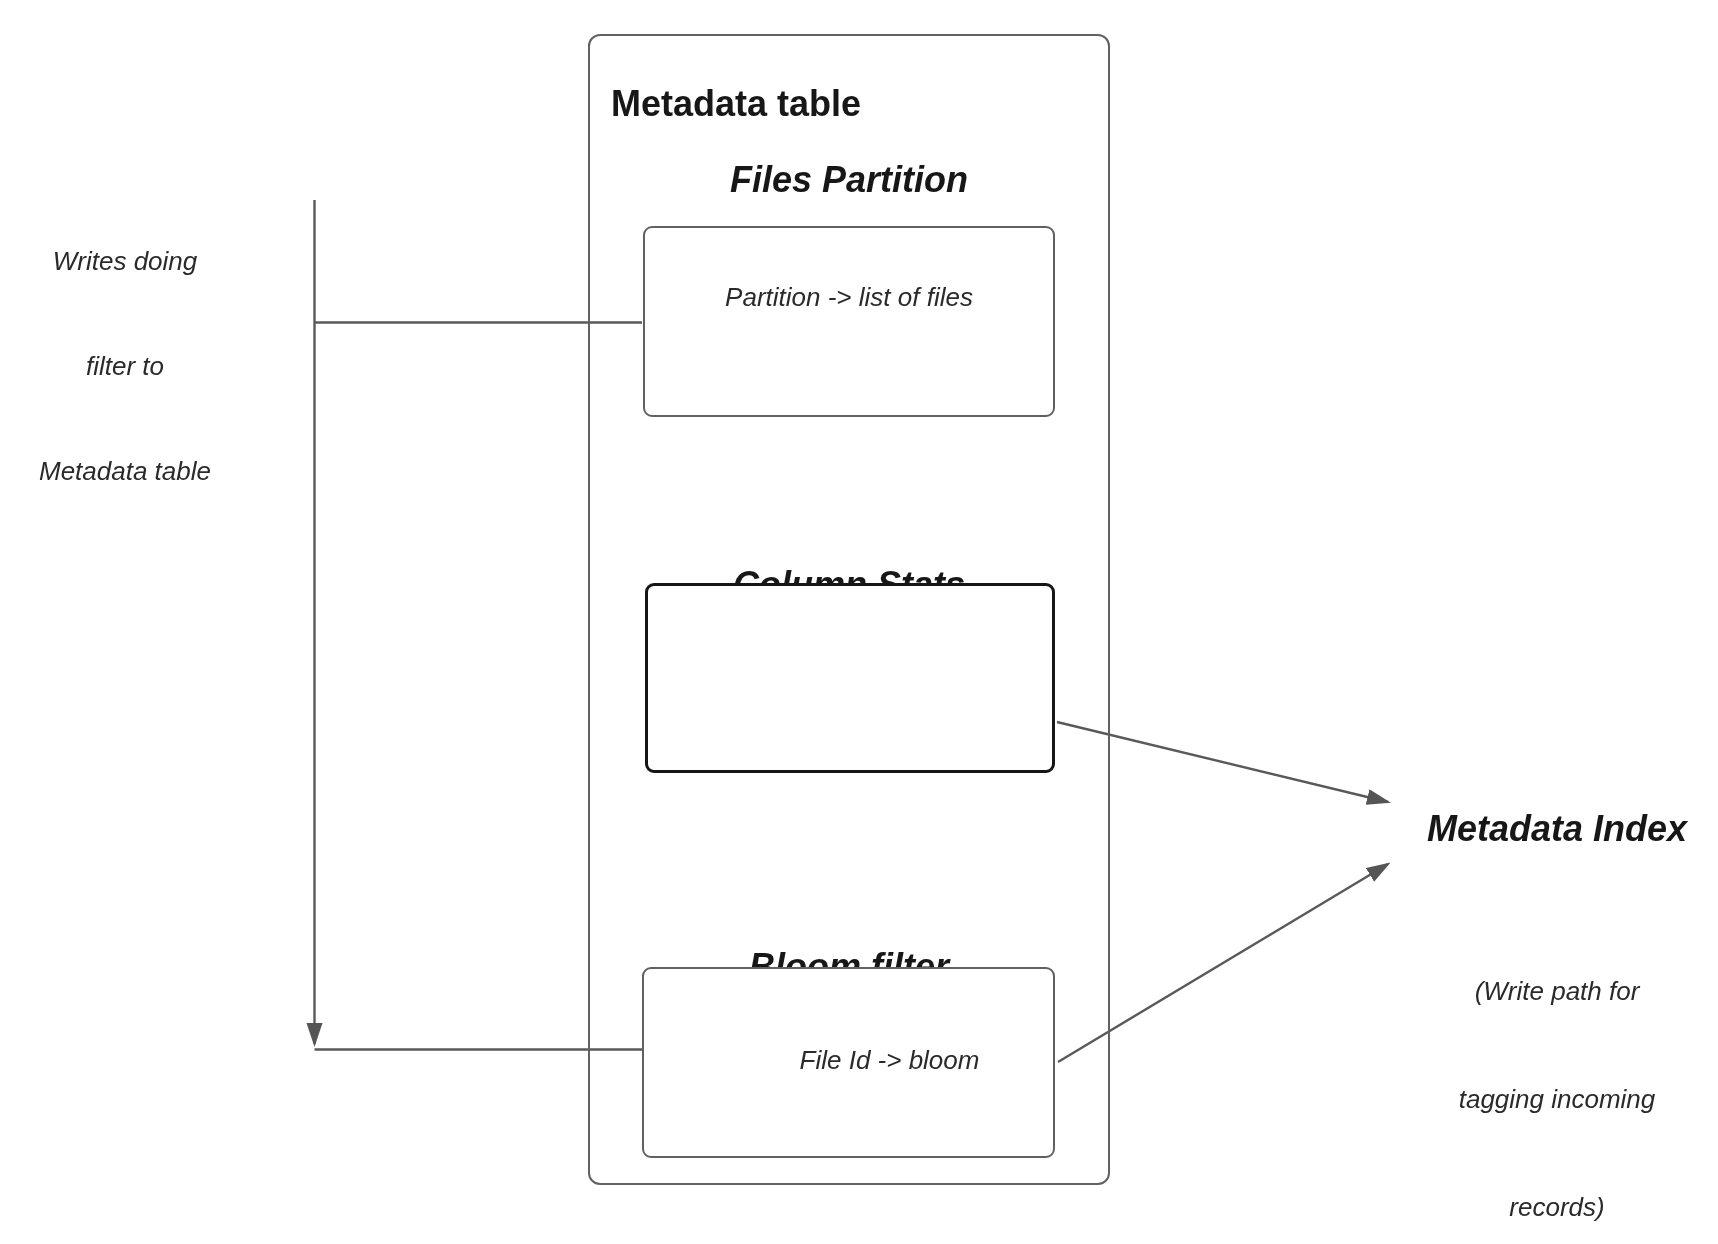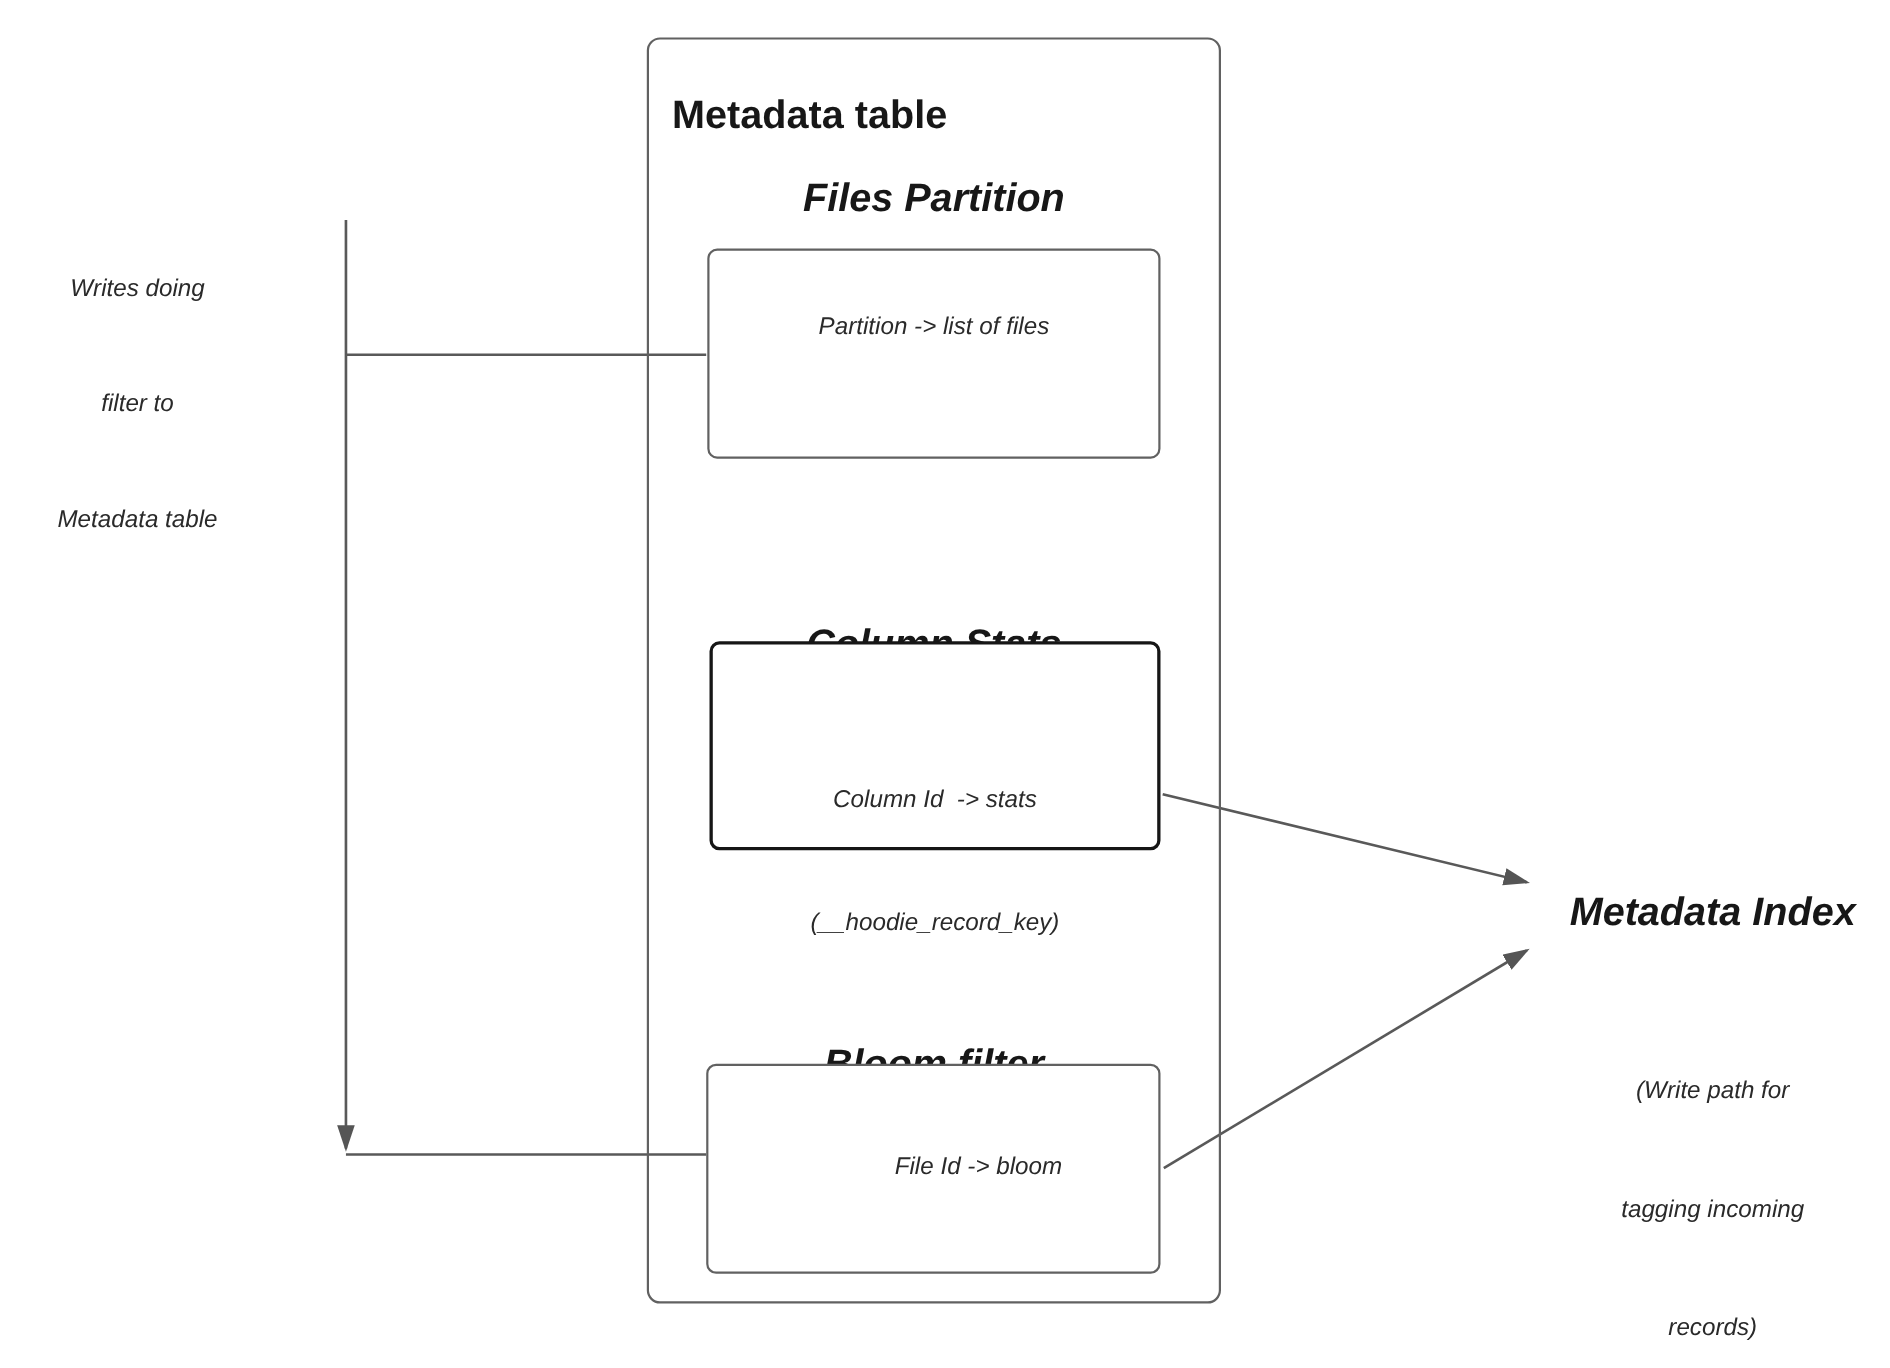--- a/index.html
+++ b/index.html
@@ -29,21 +29,21 @@
     white-space: pre;
   }
   .center { text-align: center; font-style: italic; }
   .heading {
     font-size: 36px;
     font-weight: bold;
     color: #171717;
     line-height: 42px;
   }
   .body-text {
-    font-size: 22px;
+    font-size: 26px;
     color: #2a2a2a;
     line-height: 36px;
   }
   .node-box {
     position: absolute;
     background: #ffffff;
     border: 2.5px solid #616161;
     border-radius: 9px;
     box-sizing: border-box;
   }
@@ -99,24 +99,20 @@
 
   <div class="node-box" style="left:643px; top:226px; width:412px; height:191px;"></div>
   <div class="txt body-text center" style="left:643px; top:278px; width:412px; line-height:38px;">Partition -&gt; list of files</div>
 
   <div class="txt heading center" style="left:588px; top:477px; width:522px; line-height:43px;">
     <div>Column Stats</div>
     <div>Partition</div>
   </div>
 
   <div class="node-box bold-border" style="left:645px; top:583px; width:410px; height:190px;"></div>
-  <div class="txt body-text center" style="left:645px; top:634px; width:410px; line-height:37px;">
-    <div>Column Id  -&gt; stats</div>
-    <div>(__hoodie_record_key)</div>
-  </div>
 
   <div class="txt heading center" style="left:588px; top:862px; width:522px; line-height:42px;">
     <div>Bloom filter</div>
     <div>partition</div>
   </div>
 
   <div class="node-box" style="left:642px; top:967px; width:413px; height:191px;"></div>
   <div class="txt body-text center" style="left:642px; top:1041px; width:495px; line-height:38px;">File Id -&gt; bloom</div>
 
   <div class="txt heading center" style="left:1377px; top:809px; width:360px; line-height:40px;">Metadata Index</div>

